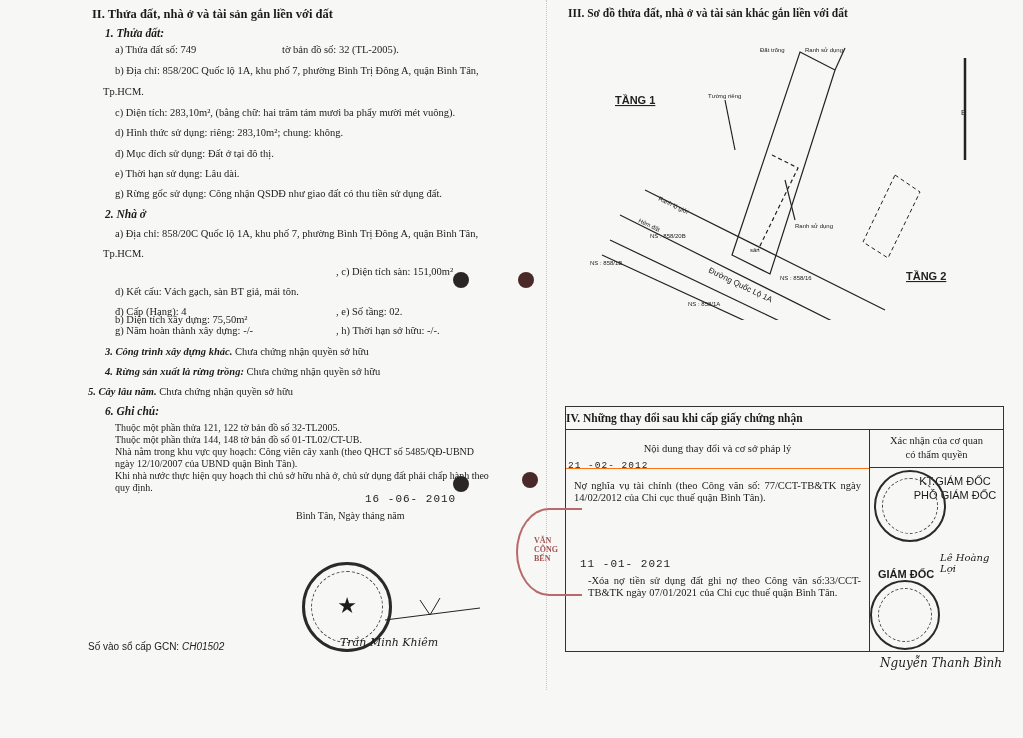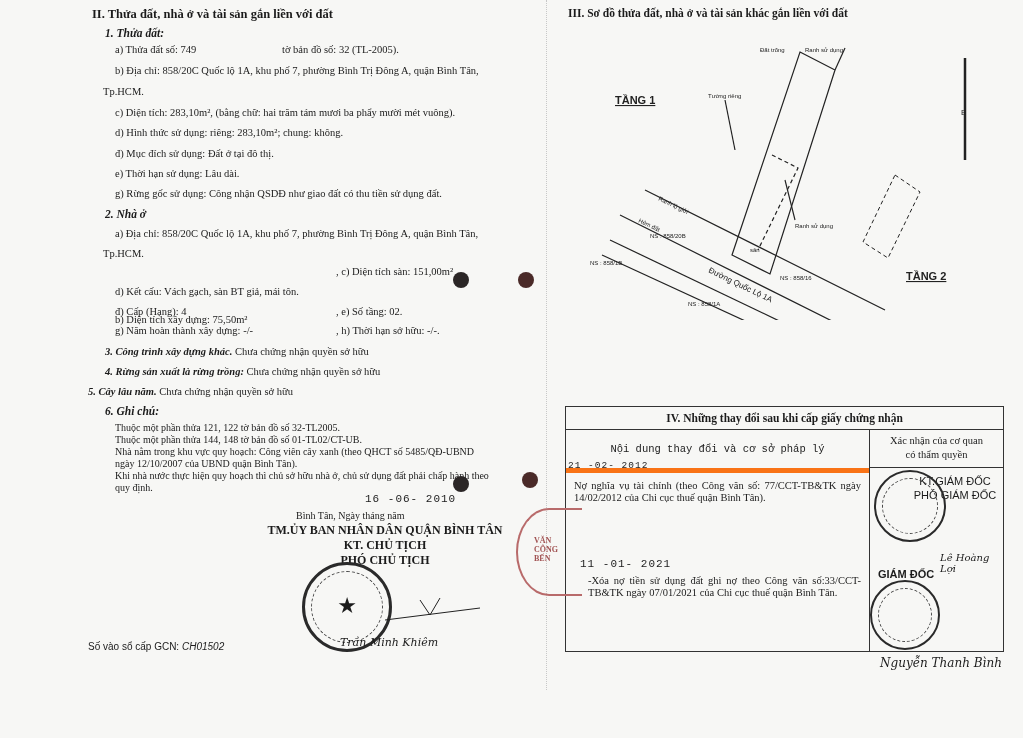--- a/index.html
+++ b/index.html
@@ -15,24 +15,24 @@
   .note{position:absolute;font-size:10px;line-height:12px;}
   .center{position:absolute;text-align:center;font-weight:bold;font-size:12px;line-height:15px;}
   .hole{position:absolute;width:16px;height:16px;border-radius:50%;background:#2b2626;}
   .hole.brown{background:#4a2a28;}
   .stamp{position:absolute;border-radius:50%;border:3px solid #2a2a2a;text-decoration:underline;}
   .stamp.red{border-color:#b86a6a;}
   .stamp .inner{position:absolute;inset:6px;border-radius:50%;border:1px dashed #444;}
   .sig{position:absolute;font-style:italic;font-family:"DejaVu Serif",serif;font-size:11px;}
   .datestamp{position:absolute;font-family:"Liberation Mono",monospace;font-size:11px;letter-spacing:1px;}
   .tbl{position:absolute;left:565px;top:406px;width:437px;height:244px;border:1px solid #333;}
-  .tbl .title{position:absolute;left:0;right:0;top:0;height:22px;border-bottom:1px solid #333;text-align:center;font-weight:bold;font-size:11.5px;line-height:22px;}
+  .tbl .title{position:absolute;left:0;right:0;top:0;height:22px;border-bottom:1px solid #333;font-weight:bold;font-size:11.5px;line-height:22px;}
   .tbl .colL{position:absolute;left:0;top:23px;width:303px;bottom:0;border-right:1px solid #333;}
   .tbl .colR{position:absolute;left:304px;top:23px;right:0;bottom:0;}
-  .tbl .hdrL{position:absolute;left:0;right:0;top:0;height:38px;border-bottom:5px solid #f97316;text-align:center;font-size:10.5px;line-height:38px;font-family:Liberation Mono, monospace;}
+  .tbl .hdrL{position:absolute;left:0;right:0;top:0;height:38px;border-bottom:1px solid #f97316;text-align:center;font-size:10.5px;line-height:38px;}
   .tbl .hdrR{position:absolute;left:0;right:0;top:0;height:38px;border-bottom:1px solid #333;text-align:center;font-size:10.5px;line-height:14px;padding-top:4px;box-sizing:border-box;}
   .entry{position:absolute;left:8px;right:8px;font-size:10.5px;line-height:12px;text-align:justify;}
   .bold{font-weight:bold;}
   .sans{font-family:"Liberation Sans","DejaVu Sans",sans-serif;}
   svg text{font-family:"Liberation Sans","DejaVu Sans",sans-serif;}
 </style>
 </head>
 <body>
 
 <div class="page left">
@@ -74,25 +74,20 @@
     <div>Thuộc một phần thửa 121, 122 tờ bản đồ số 32-TL2005.</div>
     <div>Thuộc một phần thửa 144, 148 tờ bản đồ số 01-TL02/CT-UB.</div>
     <div>Nhà nằm trong khu vực quy hoạch: Công viên cây xanh (theo QHCT số 5485/QĐ-UBND</div>
     <div>ngày 12/10/2007 của UBND quận Bình Tân).</div>
     <div>Khi nhà nước thực hiện quy hoạch thì chủ sở hữu nhà ở, chủ sử dụng đất phải chấp hành theo</div>
     <div>quy định.</div>
   </div>
 
   <div class="datestamp" style="left:365px;top:493px;">16 -06- 2010</div>
   <div class="ln" style="left:296px;top:510px;font-size:10px;">Bình Tân, Ngày        tháng        năm</div>
-  <div class="center" style="left:250px;top:523px;width:270px;">
-    <div>TM.ỦY BAN NHÂN DÂN QUẬN BÌNH TÂN</div>
-    <div>KT. CHỦ TỊCH</div>
-    <div>PHÓ CHỦ TỊCH</div>
-  </div>
   <div class="stamp" style="left:302px;top:562px;width:84px;height:84px;">
     <div class="inner"></div>
     <div style="position:absolute;left:0;right:0;top:28px;text-align:center;font-size:22px;">★</div>
   </div>
   <svg style="position:absolute;left:380px;top:590px;" width="110" height="40">
     <path d="M5 30 L100 18 M40 10 L50 25 L60 8" stroke="#222" stroke-width="1" fill="none"></path>
   </svg>
   <div class="sig" style="left:340px;top:636px;">Trần Minh Khiêm</div>
 
   <div class="ln" style="left:88px;top:641px;font-family:'Liberation Sans','DejaVu Sans',sans-serif;font-size:10px;">

